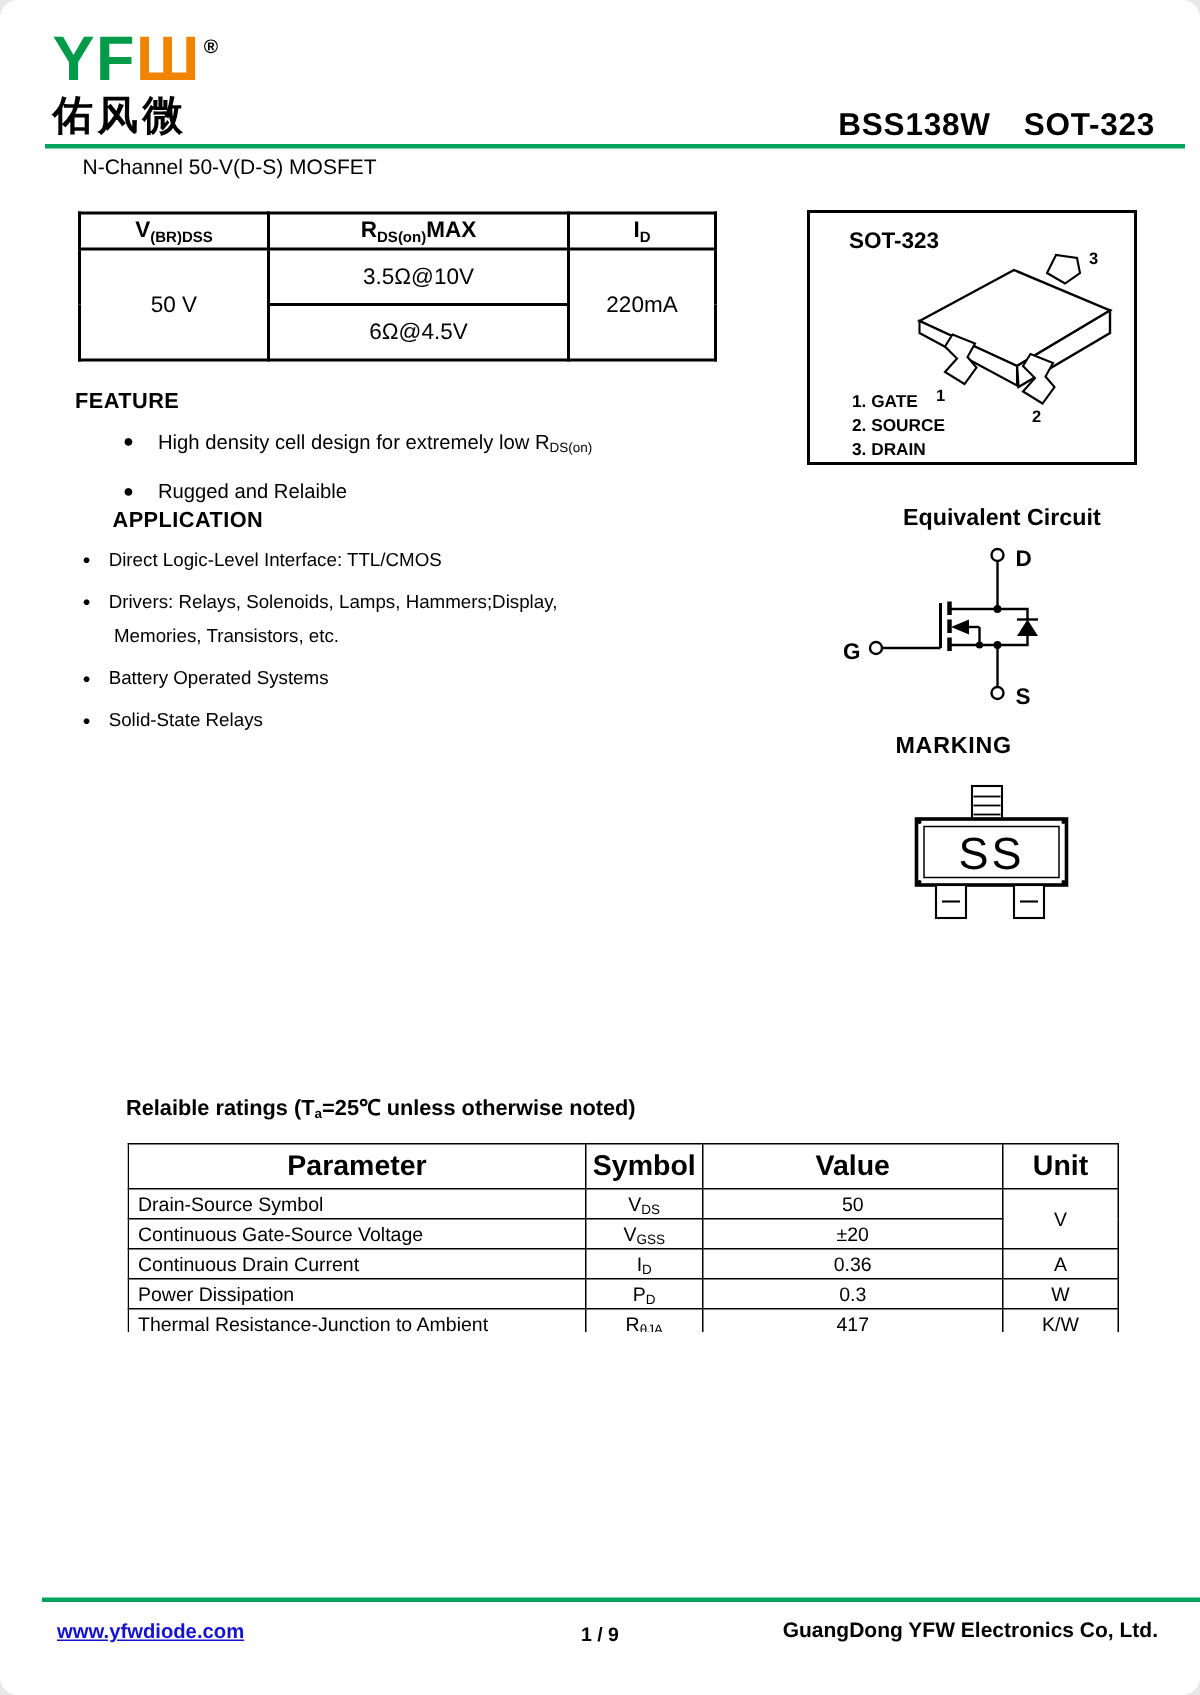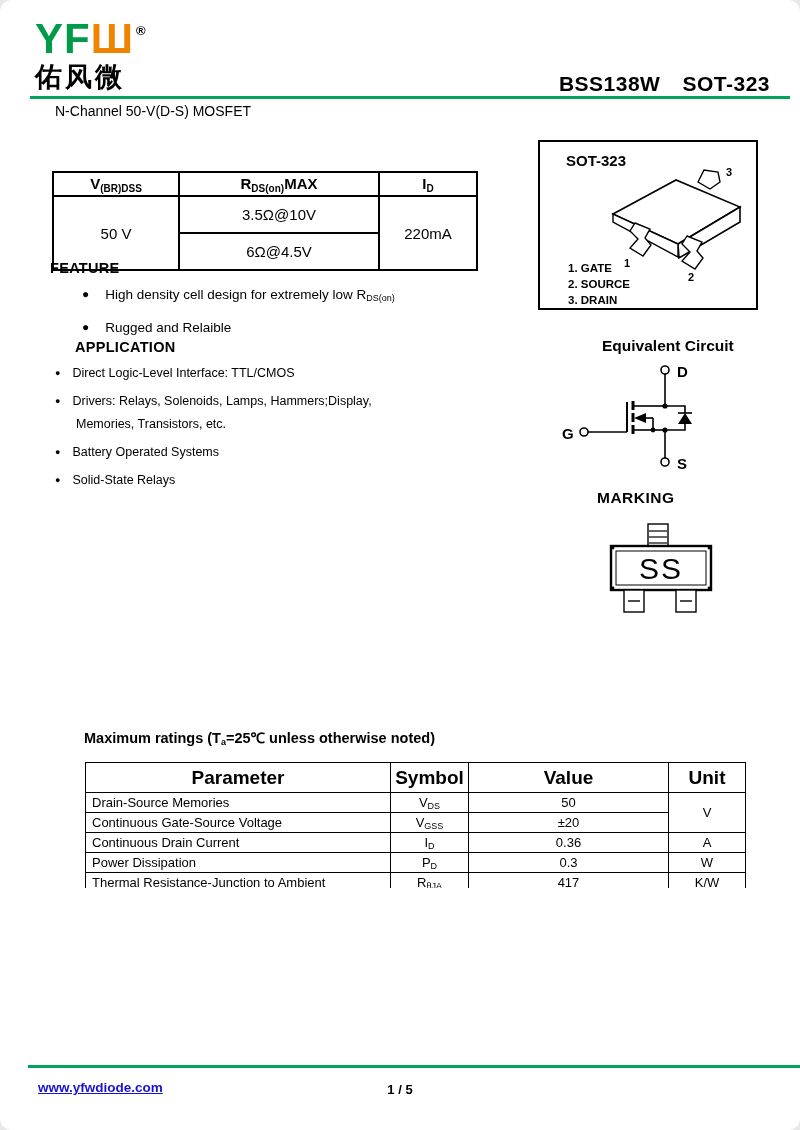--- a/index.html
+++ b/index.html
@@ -14,21 +14,21 @@
   .logo-orange { color:#F08300; }
   .logo-reg { font-size:13px; font-weight:bold; color:#000; vertical-align:18px; margin-left:2px; }
   .logo-cn { font-size:27px; font-weight:bold; letter-spacing:3px; line-height:30px; margin-top:2px; }
   .header-rule { position:absolute; left:30px; top:96px; width:760px; height:3px; background:#00A45A; }
   .headline { position:absolute; top:72px; right:30px; font-size:21px; font-weight:bold; letter-spacing:0.5px; }
   .headline span { margin-left:22px; }
   .subtitle { position:absolute; left:55px; top:103px; font-size:14px; }
 
   
   .spec-table-wrap { position:absolute; left:52px; top:141px; width:424px; }
-  table.spec { border-collapse:collapse; width:100%; table-layout:fixed;margin-top:30px; }
+  table.spec { border-collapse:collapse; width:100%; table-layout:fixed; }
   table.spec th, table.spec td { border:2px solid #000; text-align:center; vertical-align:middle; }
   table.spec th { height:24px; font-size:15px; font-weight:bold; }
   table.spec td { height:37px; font-size:15px; }
   .col-vbr { width:126px; } .col-rds { width:200px; } .col-id { width:98px; }
   sub.sm { font-size:10px; font-weight:bold; vertical-align:-3px; }
   sub.sm2 { font-size:9px; vertical-align:-2px; }
 
   
   .feature { position:absolute; left:50px; top:260px; width:430px; }
   .sec-title { font-size:14.5px; font-weight:bold; letter-spacing:0.3px; }
@@ -237,39 +237,39 @@
       <circle cx="101" cy="66" r="1.4" fill="#000"></circle>
     <text x="53" y="57" font-size="30" text-anchor="middle" letter-spacing="2">SS</text>
 
     <rect x="16" y="68" width="20" height="22" fill="#fff" stroke="#000" stroke-width="1.4"></rect>
     <line x1="20" y1="79" x2="32" y2="79" stroke="#000" stroke-width="1.4"></line>
     <rect x="68" y="68" width="20" height="22" fill="#fff" stroke="#000" stroke-width="1.4"></rect>
     <line x1="72" y1="79" x2="84" y2="79" stroke="#000" stroke-width="1.4"></line>
   </svg>
 
   <div class="ratings-title">
-    <span>Maximum ratings (T</span><sub class="sm2">a</sub><span>=25℃ unless otherwise noted)</span>
+    <span>Relaible ratings (T</span><sub class="sm2">a</sub><span>=25℃ unless otherwise noted)</span>
   </div>
   <div class="ratings-wrap">
     <table class="ratings">
       <colgroup>
           <col class="rcol-param">
           <col class="rcol-sym">
           <col class="rcol-val">
           <col class="rcol-unit">
         </colgroup>
       <tbody>
           <tr>
         <th>Parameter</th>
         <th>Symbol</th>
         <th>Value</th>
         <th>Unit</th>
       </tr>
       <tr>
-        <td class="param">Drain-Source Memories</td>
+        <td class="param">Drain-Source Symbol</td>
         <td><span>V</span><sub class="sm2">DS</sub></td>
         <td>50</td>
         <td rowspan="2">V</td>
       </tr>
       <tr>
         <td class="param">Continuous Gate-Source Voltage</td>
         <td><span>V</span><sub class="sm2">GSS</sub></td>
         <td>±20</td>
       </tr>
       <tr>
@@ -289,15 +289,16 @@
         <td><span>R</span><sub class="sm2">θJA</sub></td>
         <td>417</td>
         <td>K/W</td>
       </tr>
     </tbody>
       </table>
   </div>
 
   <div class="footer-rule"></div>
   <a class="footer-link" href="#">www.yfwdiode.com</a>
-  <div class="footer-page">1 / 5</div>
+  <div class="footer-page">1 / 9</div>
+  <div class="footer-company">GuangDong YFW Electronics Co, Ltd.</div>
 
 </div>
 
 </body></html>

